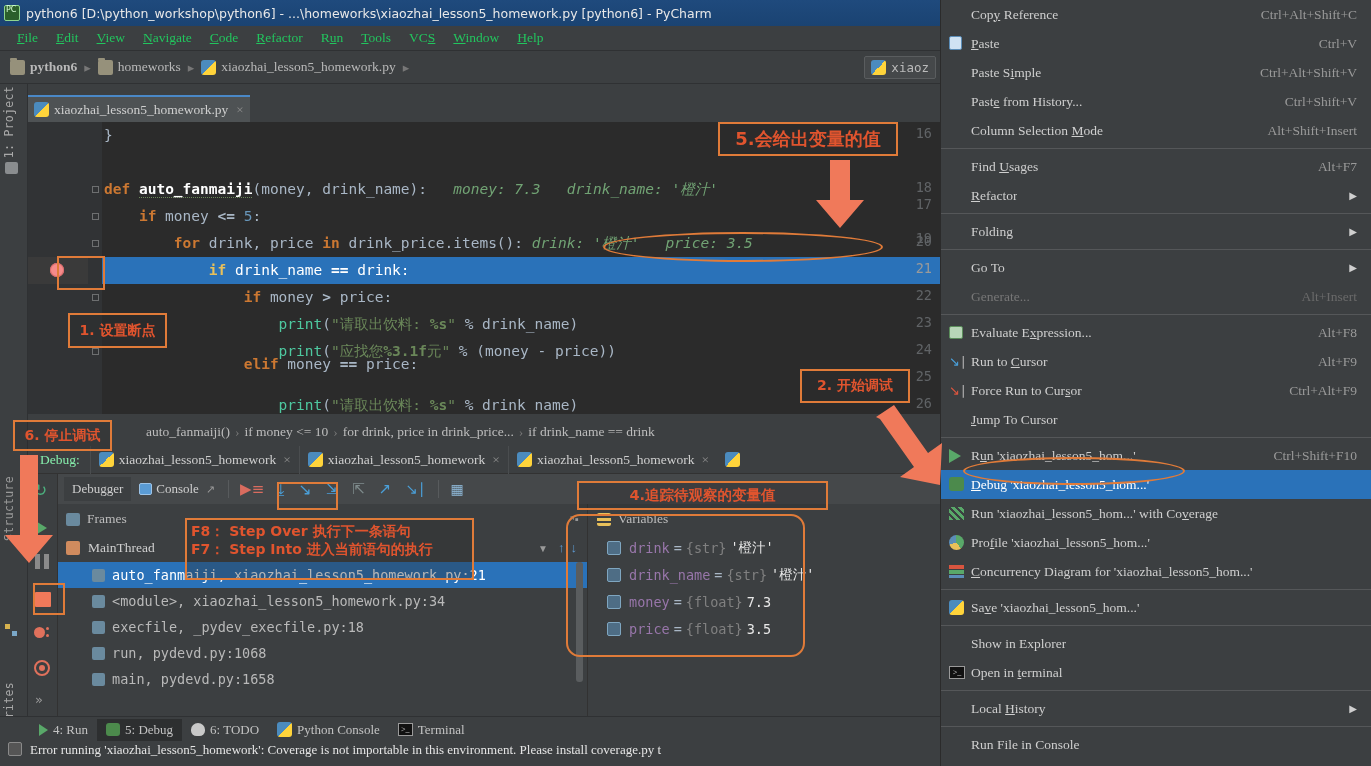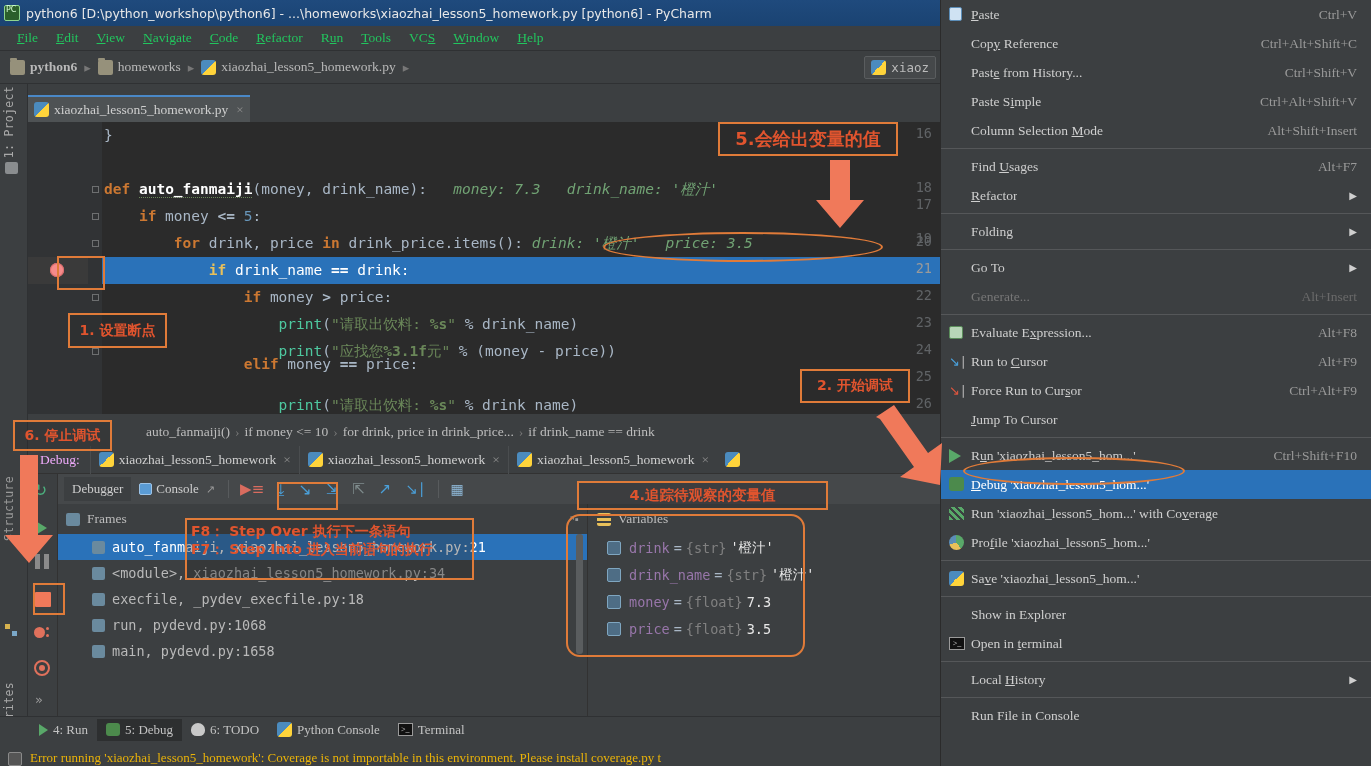--- a/index.html
+++ b/index.html
@@ -138,21 +138,21 @@
 
   
   #debug-panel {
     position: absolute; left: 28px; top: 446px; width: 912px; height: 270px;
     background: #3c3f41;
   }
   #dbg-sessions {
     position: absolute; left: 0; top: 0; width: 912px; height: 28px;
     display: flex; align-items: center; border-bottom: 1px solid #323232;
   }
-  .dbg-label { padding: 0 10px 0 12px; color: #f0abfc; font-size: 13.5px;
+  .dbg-label { padding: 0 10px 0 12px; color: #86efac; font-size: 13.5px;
                font-family: "Liberation Serif", serif;}
   .sess-tab {
     display: flex; align-items: center; height: 28px; padding: 0 8px;
     color: #cfcfcf; font-size: 13.5px; font-family: "Liberation Serif", serif;
     border-left: 1px solid #4a4d4f;
   }
   .sess-tab .x { margin-left: 7px; color: #8b8b8b; }
 
   #dbg-side {
     position: absolute; left: 0; top: 28px; width: 30px; height: 242px;
@@ -209,22 +209,22 @@
     background: #3c3f41; display: flex; align-items: center; padding-left: 30px;
     border-top: 1px solid #2f3133;
   }
   .bstripe-btn { display: flex; align-items: center; gap: 5px; padding: 3px 9px;
                  font-size: 13px; color: #c3c3c3; font-family: "Liberation Serif", serif;}
   .bstripe-btn.active { background: #2d2f30; }
 
   
   #statusbar {
     position: absolute; left: 0; top: 742px; width: 940px; height: 24px;
-    background: #3c3f41; display: flex; align-items: flex-end; padding-left: 8px;
-    font-size: 13px; color: #eab308; font-family: "Liberation Serif", serif;
+    background: #3c3f41; display: flex; align-items: flex-start; padding-left: 8px;
+    font-size: 13px; color: #e5e5e5; font-family: "Liberation Serif", serif;
     white-space: nowrap; overflow: hidden;
   }
   #statusbar .sb-ico { width: 14px; height: 14px; margin-right: 8px; flex:none;
                        border: 1px solid #8a8a8a; border-radius: 2px; background:#555;}
 
   
   #ctxmenu {
     position: absolute; left: 940px; top: 0; width: 431px; height: 766px;
     background: #3c3f41; border-left: 1px solid #2b2b2b;
     overflow: hidden;
@@ -429,20 +429,27 @@
       <span style="color:#4a9fd8;font-size:15px;padding:0 7px;">↘∣</span>
       <span class="tbsep"></span>
       <span style="color:#8fb9d9;font-size:14px;padding:0 7px;">▦</span>
     </div>
 
     <div id="frames-pane">
       <div class="pane-head">
         <span style="width:14px;height:13px;background:#6a8a9e;border-radius:2px;margin-right:7px;display:inline-block"></span>
         <span>Frames</span>
         <span style="margin-left:auto;margin-right:8px;color:#9a9a9a;font-size:11px;">↗▪</span>
+      </div>
+      <div class="thread-row">
+        <span style="width:14px;height:14px;background:#d08b5e;border-radius:2px;margin-right:8px;display:inline-block"></span>
+        <span>MainThread</span>
+        <span style="margin-left:auto;color:#9a9a9a;font-size:10px;padding-right:4px;">▼</span>
+        <span style="color:#5d9ad4;font-size:13px;padding:0 6px;">↑</span>
+        <span style="color:#5d9ad4;font-size:13px;padding-right:10px;">↓</span>
       </div>
       <div style="position:relative;height:150px;overflow:hidden;">
         <div class="frame-row sel">
           <span class="frame-ico"></span>
           <span>auto_fanmaiji, xiaozhai_lesson5_homework.py:21</span>
         </div>
         <div class="frame-row">
           <span class="frame-ico"></span>
           <span>&lt;module&gt;, xiaozhai_lesson5_homework.py:34</span>
         </div>
@@ -522,35 +529,35 @@
   </div>
 
   <div id="statusbar">
     <span class="sb-ico"></span>
     <span>Error running 'xiaozhai_lesson5_homework': Coverage is not importable in this environment. Please install coverage.py t</span>
   </div>
 
   <div id="ctxmenu">
 
     <div class="mi">
+      <span class="label">Cop<span class="u">y</span> Reference</span>
+      <span class="accel">Ctrl+Alt+Shift+C</span>
+    </div>
+    <div class="mi">
       <span class="mico" style="background:#cfe2f3;border:1px solid #5b8db8;border-radius:2px;width:13px;height:14px;top:7px;"></span>
       <span class="label"><span class="u">P</span>aste</span>
       <span class="accel">Ctrl+V</span>
     </div>
     <div class="mi">
-      <span class="label">Cop<span class="u">y</span> Reference</span>
-      <span class="accel">Ctrl+Alt+Shift+C</span>
+      <span class="label">Paste S<span class="u">i</span>mple</span>
+      <span class="accel">Ctrl+Alt+Shift+V</span>
     </div>
     <div class="mi">
       <span class="label">Past<span class="u">e</span> from History...</span>
       <span class="accel">Ctrl+Shift+V</span>
-    </div>
-    <div class="mi">
-      <span class="label">Paste S<span class="u">i</span>mple</span>
-      <span class="accel">Ctrl+Alt+Shift+V</span>
     </div>
     <div class="mi">
       <span class="label">Column Selection <span class="u">M</span>ode</span>
       <span class="accel">Alt+Shift+Insert</span>
     </div>
 
     <div class="mi-sep"></div>
 
     <div class="mi">
       <span class="label">Find <span class="u">U</span>sages</span>
@@ -612,20 +619,24 @@
       <span class="label"><span class="u">D</span>ebug 'xiaozhai_lesson5_hom...'</span>
     </div>
     <div class="mi">
       <span class="mico" style="top:8px;width:15px;height:13px;background:repeating-linear-gradient(45deg,#59a869 0 3px,#3c3f41 3px 5px);"></span>
       <span class="label">Run 'xiaozhai_lesson5_hom...' with Co<span class="u">v</span>erage</span>
     </div>
     <div class="mi">
       <span class="mico" style="top:7px;width:15px;height:15px;border-radius:50%;background:conic-gradient(#59a869 0 40%,#e8c05a 40% 70%,#5b8db8 70% 100%);"></span>
       <span class="label">Pro<span class="u">f</span>ile 'xiaozhai_lesson5_hom...'</span>
     </div>
+    <div class="mi">
+      <span class="mico" style="top:8px;width:15px;height:13px;background:linear-gradient(#d9553f 0 4px,#3c3f41 4px 5px,#59a869 5px 9px,#3c3f41 9px 10px,#5b8db8 10px 13px);"></span>
+      <span class="label"><span class="u">C</span>oncurrency Diagram for 'xiaozhai_lesson5_hom...'</span>
+    </div>
 
     <div class="mi-sep"></div>
 
     <div class="mi">
       <span class="mico ico-py" style="top:7px;width:15px;height:15px;"></span>
       <span class="label">Sa<span class="u">v</span>e 'xiaozhai_lesson5_hom...'</span>
     </div>
 
     <div class="mi-sep"></div>
 

